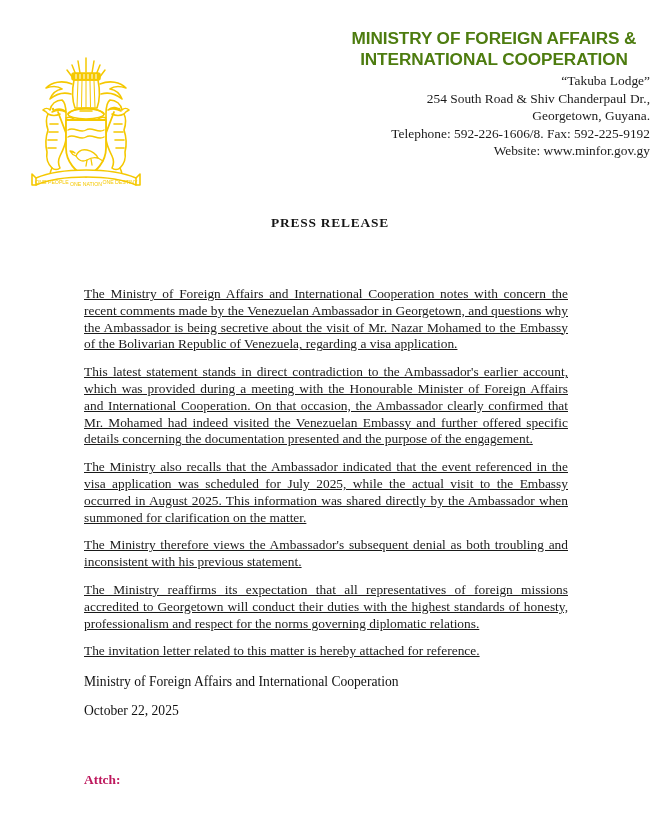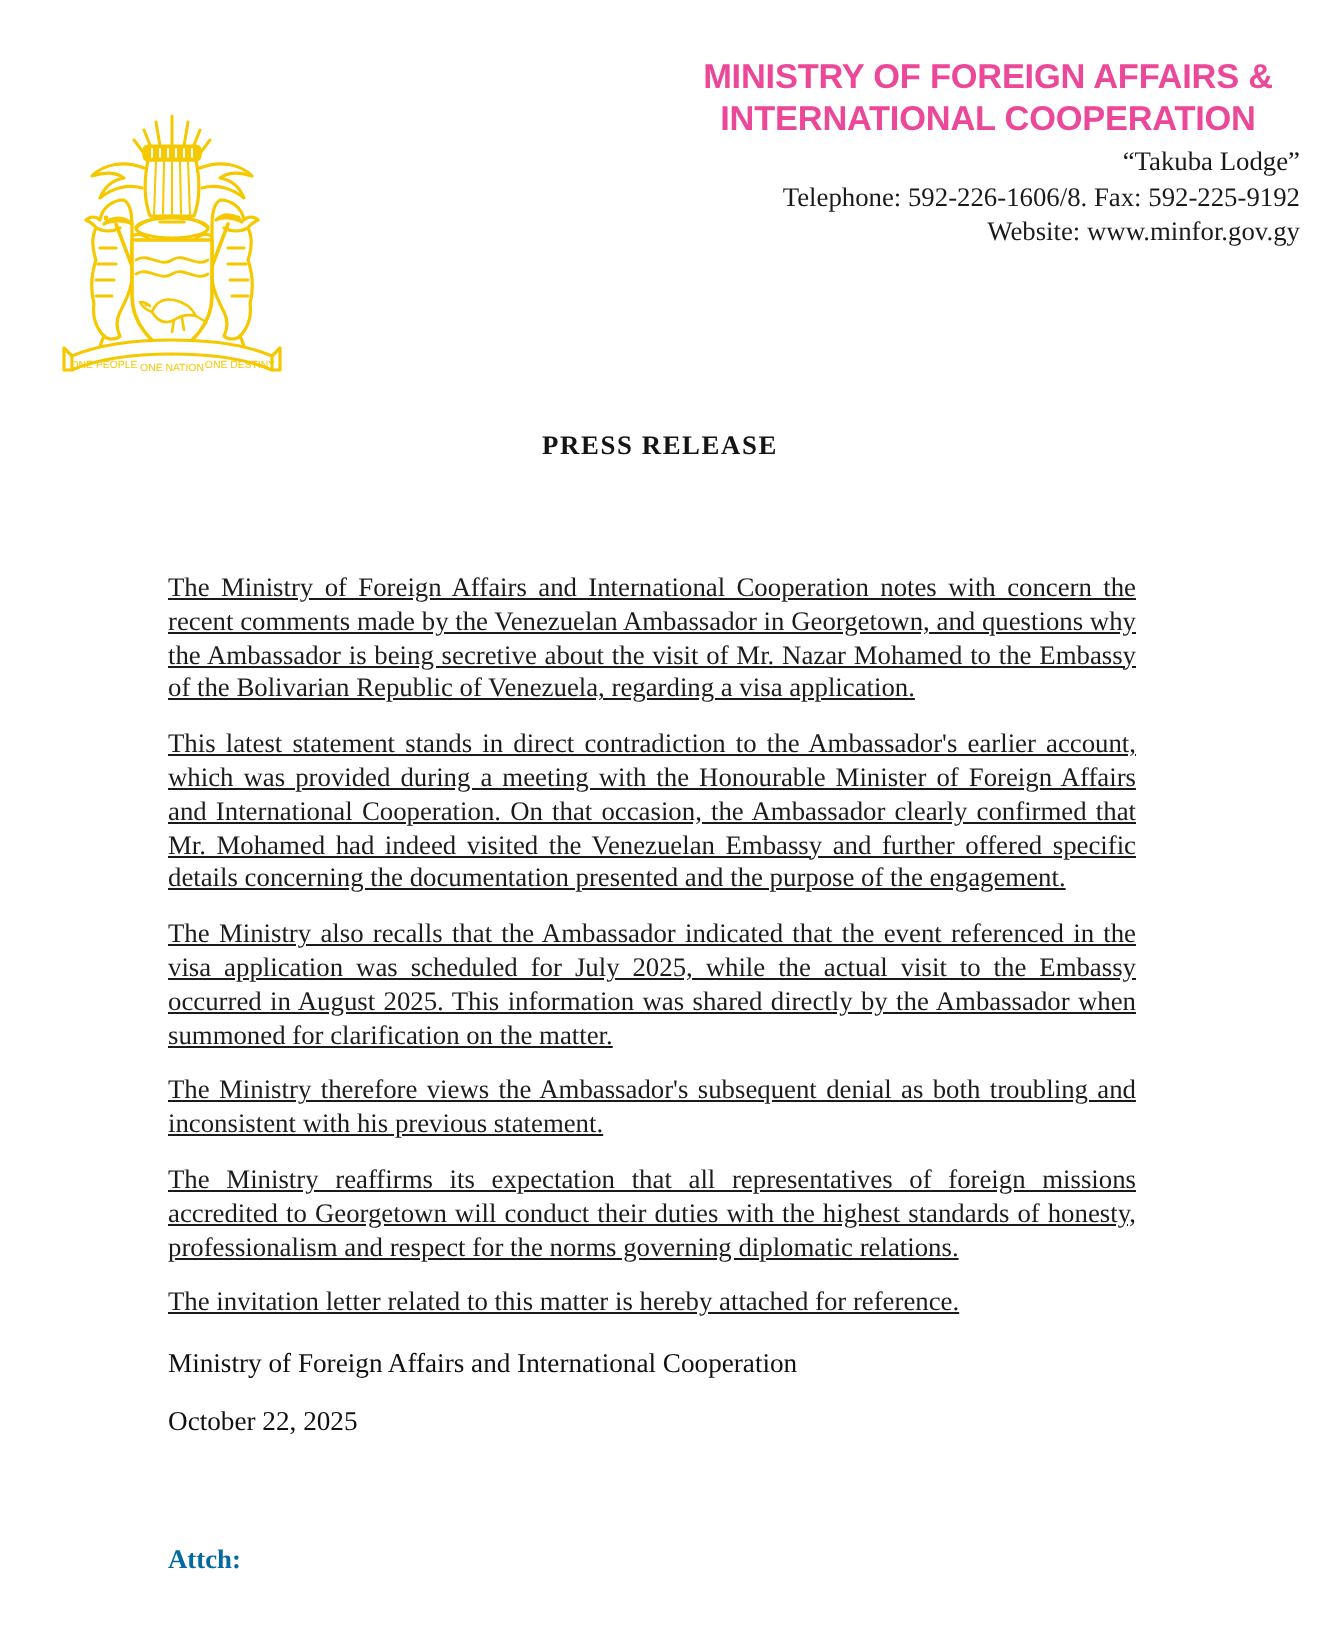--- a/index.html
+++ b/index.html
@@ -44,21 +44,21 @@
     top: 28px;
     width: 312px;
     text-align: center;
   }
   .org-title {
     font-family: "Liberation Sans", "DejaVu Sans", sans-serif;
     font-weight: bold;
     font-size: 17.2px;
     line-height: 21px;
     letter-spacing: -0.1px;
-    color: #ec4899;
+    color: #4d7c0f;
   }
   .org-sub {
     font-family: "Liberation Serif", "DejaVu Serif", serif;
     font-size: 13.4px;
     line-height: 17.6px;
     color: #1a1a1a;
     margin-top: 2px;
     text-align: right;
   }
   .org-sub div { white-space: nowrap; }
@@ -108,21 +108,21 @@
     margin-bottom: 12px;
   }
   .signoff-line:last-child { margin-bottom: 0; }
 
   .attach {
     position: absolute;
     left: 84px;
     top: 772px;
     font-weight: bold;
     font-size: 13.4px;
-    color: #0369a1;
+    color: #be185d;
   }
 </style>
 </head>
 <body>
 
 <div class="page">
 
   <div class="letterhead">
 
     <div class="crest">
@@ -228,20 +228,22 @@
         <text x="64" y="133.5" font-family="Liberation Sans, sans-serif" font-size="5.2" fill="#F5C800" stroke="none" text-anchor="middle">ONE NATION</text>
         <text x="98" y="132" font-family="Liberation Sans, sans-serif" font-size="5.2" fill="#F5C800" stroke="none" text-anchor="middle">ONE DESTINY</text>
       </svg>
     </div>
 
     <div class="org-block">
       <div class="org-title">MINISTRY OF FOREIGN AFFAIRS &amp;</div>
       <div class="org-title">INTERNATIONAL COOPERATION</div>
       <div class="org-sub">
         <div>“Takuba Lodge”</div>
+        <div>254 South Road &amp; Shiv Chanderpaul Dr.,</div>
+        <div>Georgetown, Guyana.</div>
         <div>Telephone: 592-226-1606/8. Fax: 592-225-9192</div>
         <div>Website: www.minfor.gov.gy</div>
       </div>
     </div>
   </div>
 
   <div class="doc-title">PRESS RELEASE</div>
 
   <div class="body-copy">
     <p class="para">The Ministry of Foreign Affairs and International Cooperation notes with concern the recent comments made by the Venezuelan Ambassador in Georgetown, and questions why the Ambassador is being secretive about the visit of Mr. Nazar Mohamed to the Embassy of the Bolivarian Republic of Venezuela, regarding a visa application.</p>

